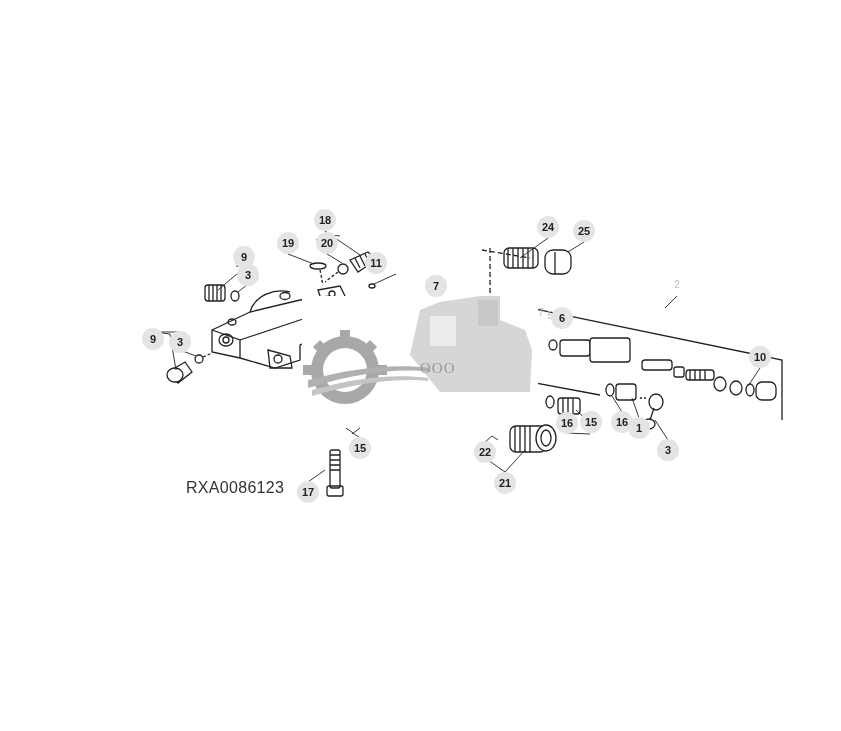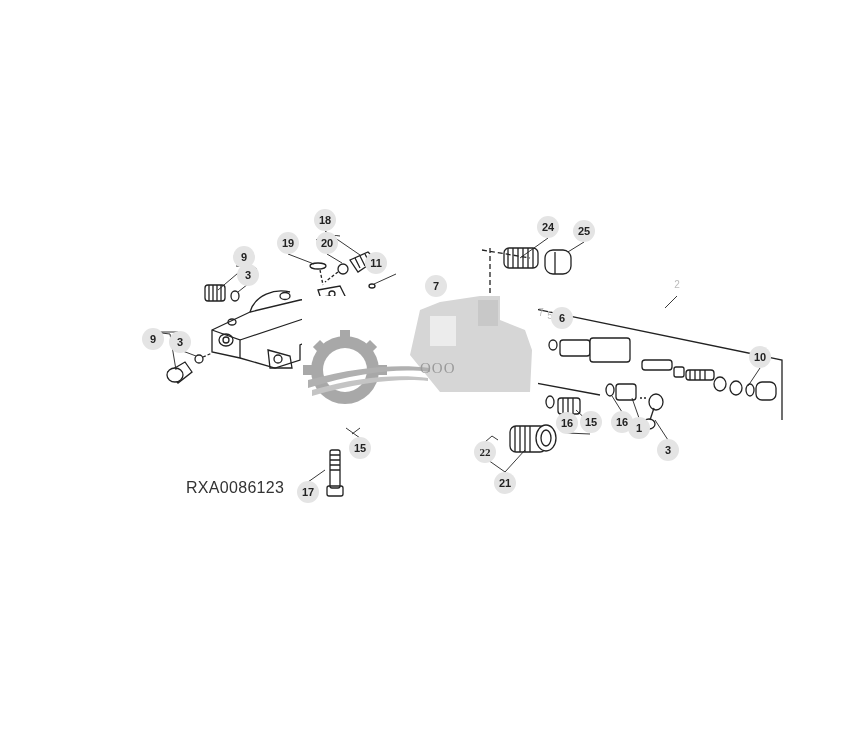--- a/index.html
+++ b/index.html
@@ -170,20 +170,20 @@
       <div class="callout faded" style="left: 677px; top: 285px;">2</div>
       <div class="callout faded" style="left: 541px; top: 313px;">7</div>
       <div class="callout faded" style="left: 550px; top: 316px;">5</div>
       <div class="callout" style="left: 562px; top: 318px;">6</div>
       <div class="callout" style="left: 760px; top: 357px;">10</div>
       <div class="callout" style="left: 567px; top: 423px;">16</div>
       <div class="callout" style="left: 591px; top: 422px;">15</div>
       <div class="callout" style="left: 622px; top: 422px;">16</div>
       <div class="callout" style="left: 639px; top: 428px;">1</div>
       <div class="callout" style="left: 668px; top: 450px;">3</div>
-      <div class="callout" style="left: 485px; top: 452px; font-family: Liberation Serif, serif;">22</div>
+      <div class="callout" style="left: 485px; top: 452px;">22</div>
       <div class="callout" style="left: 505px; top: 483px;">21</div>
       <div class="callout" style="left: 360px; top: 448px;">15</div>
       <div class="callout" style="left: 308px; top: 492px;">17</div>
     </div>
 
   <div class="fig-id">RXA0086123</div>
 </div>
 
 </body></html>

